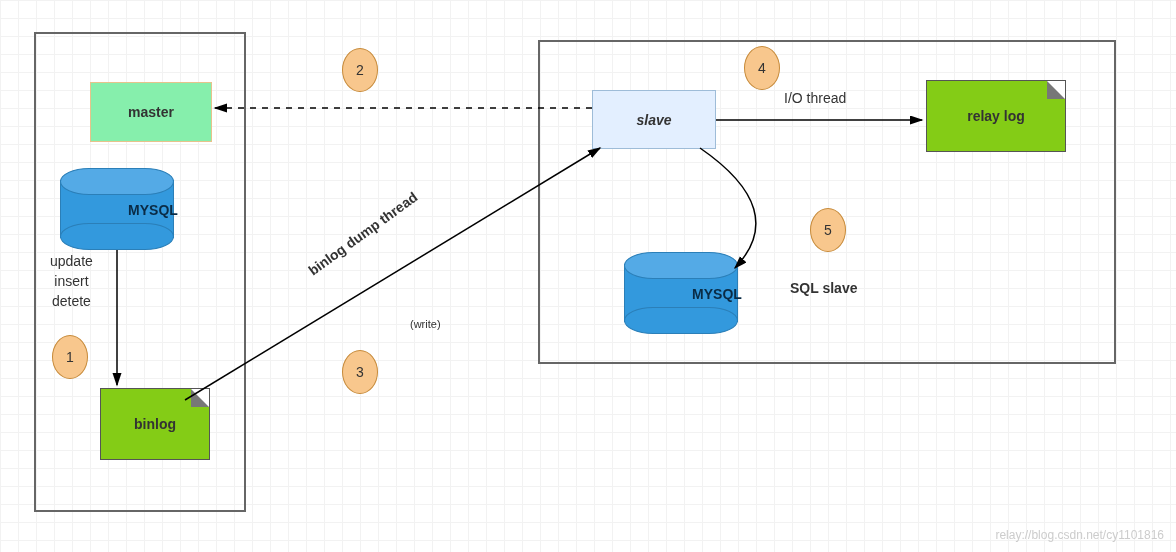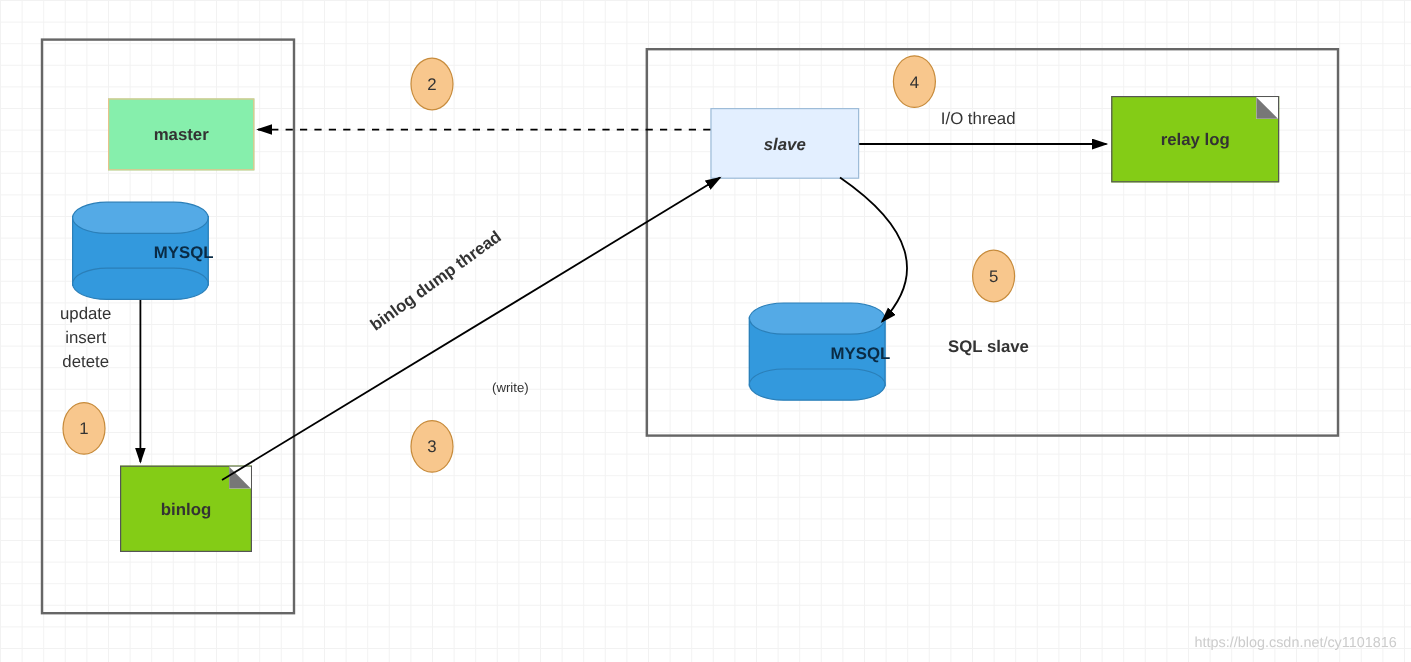--- a/index.html
+++ b/index.html
@@ -219,13 +219,13 @@
 
   <line x1="592" y1="108" x2="215" y2="108" stroke="#000" stroke-width="1.5" stroke-dasharray="6,6" marker-end="url(#arrow)"></line>
 
   <line x1="185" y1="400" x2="600" y2="148" stroke="#000" stroke-width="1.5" marker-end="url(#arrow)"></line>
 
   <line x1="716" y1="120" x2="922" y2="120" stroke="#000" stroke-width="1.5" marker-end="url(#arrow)"></line>
 
   <path d="M 700 148 Q 790 210 735 268" stroke="#000" stroke-width="1.5" fill="none" marker-end="url(#arrow)"></path>
 </svg>
 
-<div class="watermark">https://blog.csdn.net/cy1101816</div>
+<div class="watermark">relay://blog.csdn.net/cy1101816</div>
 
 </body></html>

